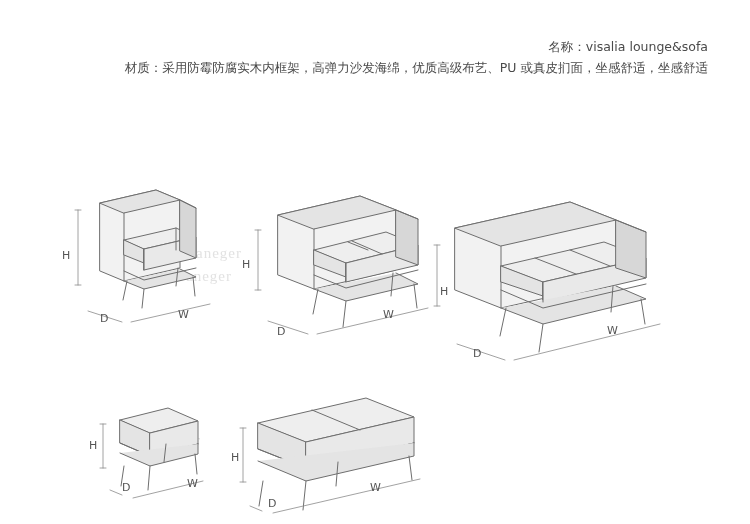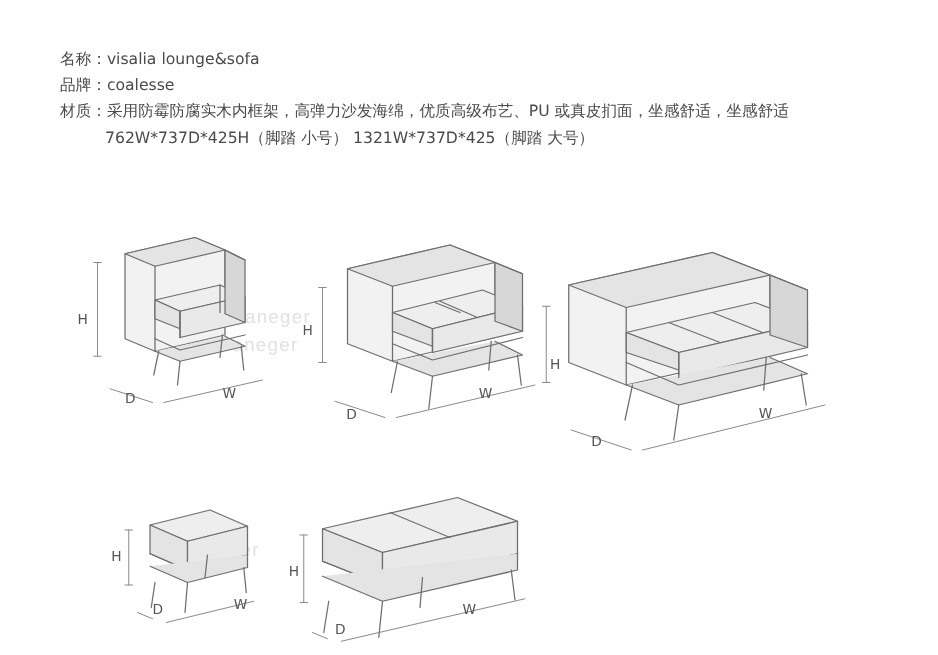--- a/index.html
+++ b/index.html
@@ -13,20 +13,21 @@
     font-family: "DejaVu Sans", "Liberation Sans", sans-serif;
     color: #3a3a3a;
     overflow: hidden;
     position: relative;
   }
   .spec-block {
     position: absolute;
     left: 48px;
     top: 36px;
     width: 660px;
+    text-align: right;
   }
   .spec-line {
     font-size: 12.5px;
     line-height: 21px;
     color: #4a4a4a;
     white-space: nowrap;
   }
   .spec-line.indent {
     padding-left: 36px;
   }
@@ -36,38 +37,36 @@
     top: 0;
     width: 750px;
     height: 524px;
     pointer-events: none;
   }
   .wm {
     position: absolute;
     font-size: 15px;
     color: #e2e2e2;
     letter-spacing: 1px;
-    font-family: Liberation Sans, sans-serif;
+    font-family: Liberation Serif, serif;
     user-select: none;
   }
   svg { display: block; }
   .dimlabel {
     font-family: "DejaVu Sans", "Liberation Sans", sans-serif;
     font-size: 11px;
     fill: #555;
   }
 </style>
 </head>
 <body>
 
 <div class="spec-block">
   <div class="spec-line">名称：visalia lounge&amp;sofa</div>
-  <div class="spec-line">品牌：coalesse</div>
   <div class="spec-line">材质：采用防霉防腐实木内框架，高弹力沙发海绵，优质高级布艺、PU 或真皮扪面，坐感舒适，坐感舒适</div>
-  <div class="spec-line indent">762W*737D*425H（脚踏 小号）  1321W*737D*425（脚踏 大号）</div>
 </div>
 
 <div class="wm" style="left:196px;top:245px;">aneger</div>
 <div class="wm" style="left:186px;top:268px;">aneger</div>
 <div class="wm" style="left:318px;top:236px;">aneger</div>
 <div class="wm" style="left:455px;top:273px;">aneger</div>
 <div class="wm" style="left:155px;top:432px;">aneger</div>
 <div class="wm" style="left:300px;top:435px;">aneger</div>
 
 <svg class="diagrams" width="750" height="524" viewBox="0 0 750 524">

